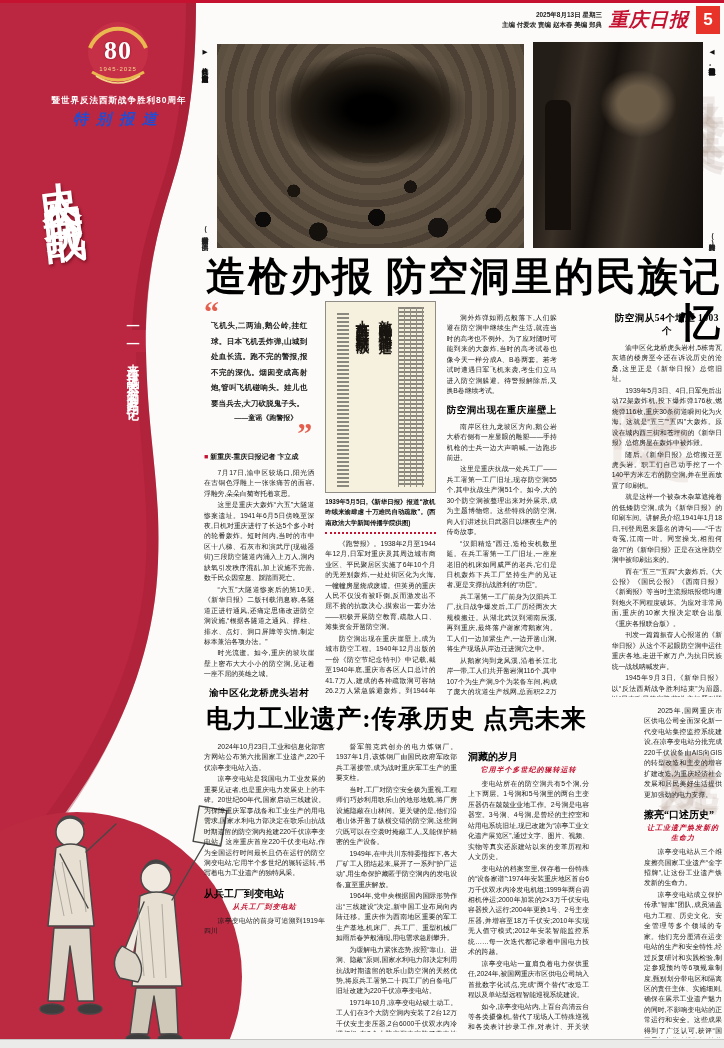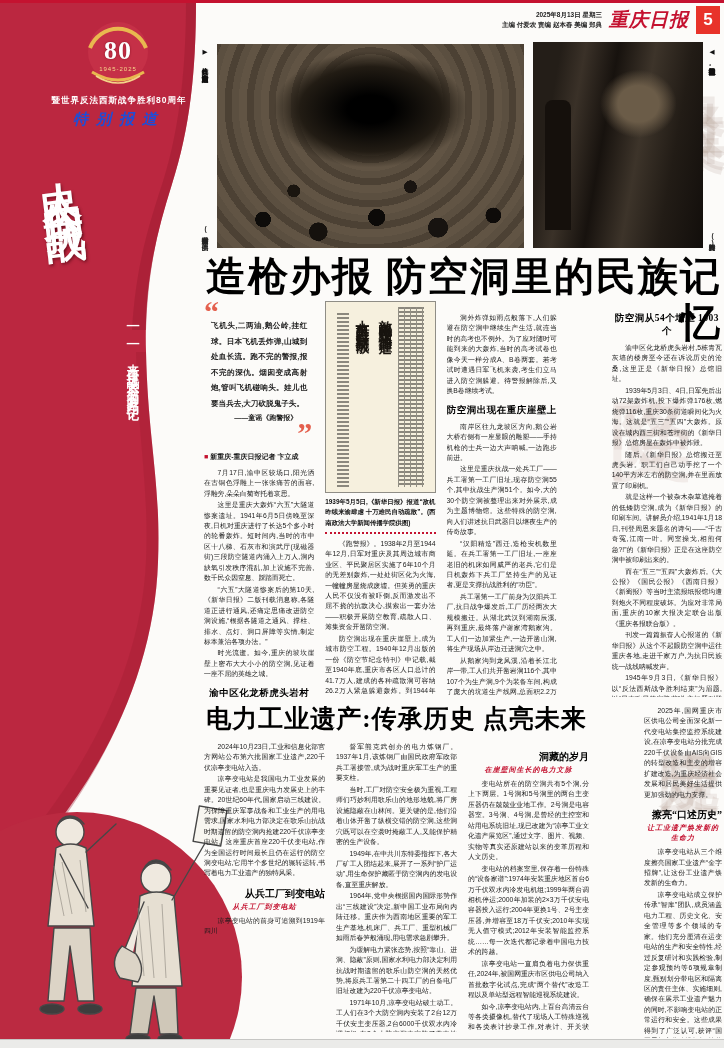--- a/index.html
+++ b/index.html
@@ -92,21 +92,21 @@
       repeating-linear-gradient(to bottom,#716e66 0 2px,rgba(0,0,0,0) 2px 4px);}
   .bigv{writing-mode:vertical-rl;text-orientation:upright;font:900 13.5px "Liberation Serif",serif;
         letter-spacing:3px;color:#18140f;padding:2px 1px;}
   .clipcap{margin:4px 0 5px;font-size:6.4px;font-weight:bold;line-height:1.6;color:#111;
         border-bottom:2px dotted #c41230;padding-bottom:4px;text-align:justify;}
   
   .art2{left:204px;top:702px;width:518px;height:336px;}
   .a2left{width:386px;}
   .h2{margin:2px 0 8px;text-align:center;font:900 25px/1.2 "Liberation Serif",serif;color:#000;letter-spacing:1px;}
   .a2cols{display:flex;gap:11px;height:290px;overflow:hidden;}
-  h4.sub2{font:900 10px "Liberation Serif",serif;text-align:right;margin:8px 0 1px;color:#000;}
+  h4.sub2{font:900 10px "Liberation Serif",serif;text-align:left;margin:8px 0 1px;color:#000;}
   .kicker{text-align:center;font:italic bold 7px "Liberation Serif",serif;color:#c41230;margin:0 0 4px;letter-spacing:1px;}
 </style>
 </head>
 <body>
 
 <div class="page">
 
   <span class="wm wm1">日本投降矣</span>
   <span class="wm wm2">受降</span>
   <span class="wm wm3">答覆四國接受規定條款</span>
@@ -267,21 +267,21 @@
               <p class="para">督军熊克武创办的电力炼钢厂。1937年1月,该炼钢厂由国民政府军政部兵工署接管,成为战时重庆军工生产的重要支柱。</p>
               <p class="para">当时,工厂对防空安全极为重视,工程师们巧妙利用歌乐山的地形地貌,将厂房设施隐蔽在山林间。更关键的是,他们沿着山体开凿了纵横交错的防空洞,这些洞穴既可以在空袭时掩蔽工人,又能保护精密的生产设备。</p>
               <p class="para">1949年,在中共川东特委指挥下,各大厂矿工人团结起来,展开了一系列“护厂运动”,用生命保护藏匿于防空洞内的发电设备,直至重庆解放。</p>
               <p class="para">1964年,党中央根据国内国际形势作出“三线建设”决定,新中国工业布局向内陆迁移。重庆作为西南地区重要的军工生产基地,机床厂、兵工厂、重型机械厂如雨后春笋般涌现,用电需求急剧攀升。</p>
               <p class="para">为缓解电力紧张态势,按照“靠山、进洞、隐蔽”原则,国家水利电力部决定利用抗战时期遗留的歌乐山防空洞的天然优势,将原兵工署第二十四工厂的自备电厂旧址改建为220千伏凉亭变电站。</p>
               <p class="para">1971年10月,凉亭变电站破土动工。工人们在3个大防空洞内安装了2台12万千伏安主变压器,2台6000千伏双水内冷调相机,在2个小防空洞内安装了蓄电池等设备,在防空洞的中梁阁建起主控室,并在洞外的狭长地带建起220千伏和110千伏开关场。</p>
             </div>
         </div>
         <div class="col">
           <h4 class="sub2">洞藏的岁月</h4>
-          <p class="kicker">在崖壁间生长的电力文脉</p>
+          <p class="kicker">它用半个多世纪的辗转运转</p>
           <div>
               <p class="para">变电站所在的防空洞共有5个洞,分上下两层。1号洞和5号洞里的两台主变压器仍在兢兢业业地工作。2号洞是电容器室。3号洞、4号洞,是曾经的主控室和站用电系统旧址,现已改建为“凉亭工业文化遗产展览区”,通过文字、图片、视频、实物等真实还原建站以来的变革历程和人文历史。</p>
               <p class="para">变电站的档案室里,保存着一份特殊的“设备家谱”:1974年安装重庆地区首台6万千伏双水内冷发电机组;1999年两台调相机停运;2000年加装的2×3万千伏安电容器投入运行;2004年更换1号、2号主变压器,并增容至18万千伏安;2010年实现无人值守模式;2012年安装智能监控系统……每一次迭代都记录着中国电力技术的跨越。</p>
               <p class="para">凉亭变电站一直肩负着电力保供重任,2024年,被国网重庆市区供电公司纳入首批数字化试点,完成“两个替代”改造工程以及单站型远程智能巡视系统建设。</p>
               <p class="para">如今,凉亭变电站内,上百台高清云台等各类摄像机,替代了现场人工特殊巡视和各类表计抄录工作,对表计、开关状态、温度、漏油、异物等进行智能识别和预警,提高了变电站管控能力,能对发现的缺陷进行及时处理;辅助系统摄像头进行AIS设备一键顺控确认改造,管控的现场人工倒闸操作变为集控站一键启动、逻辑识别的新模式,工作效率进一步提升。</p>
             </div>
         </div>
       </div>
     </div>
     <div class="col c4">

